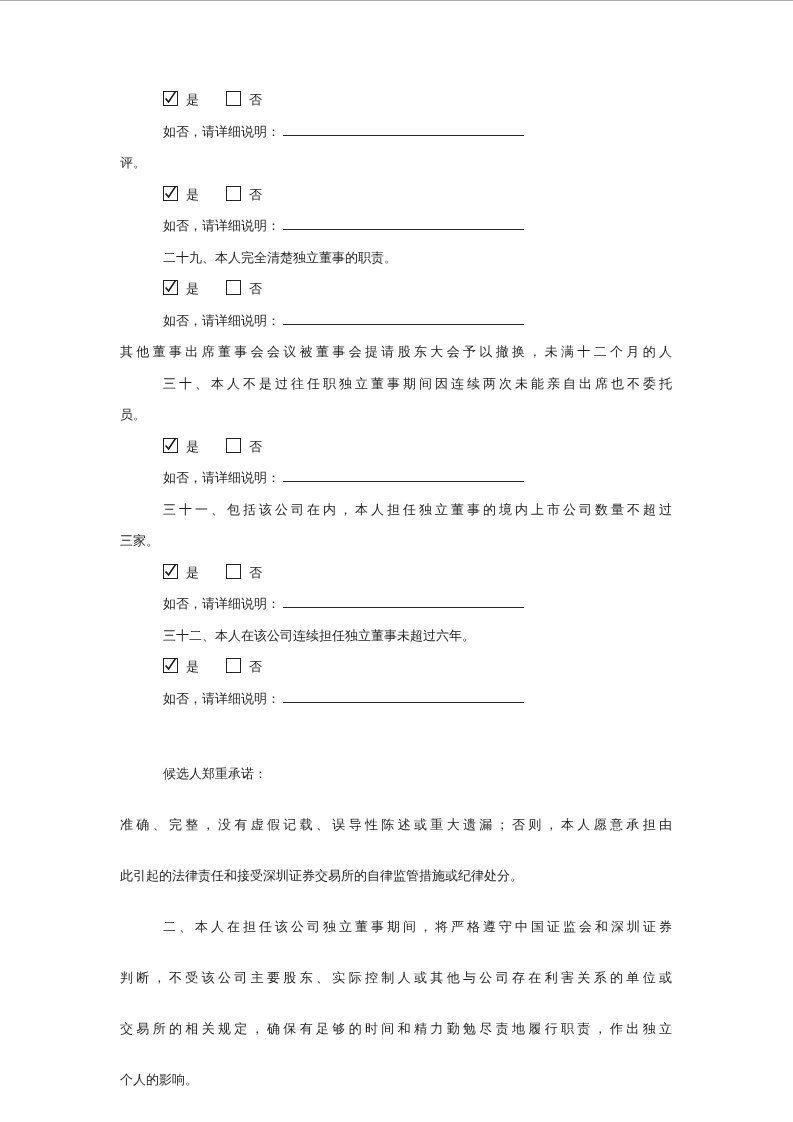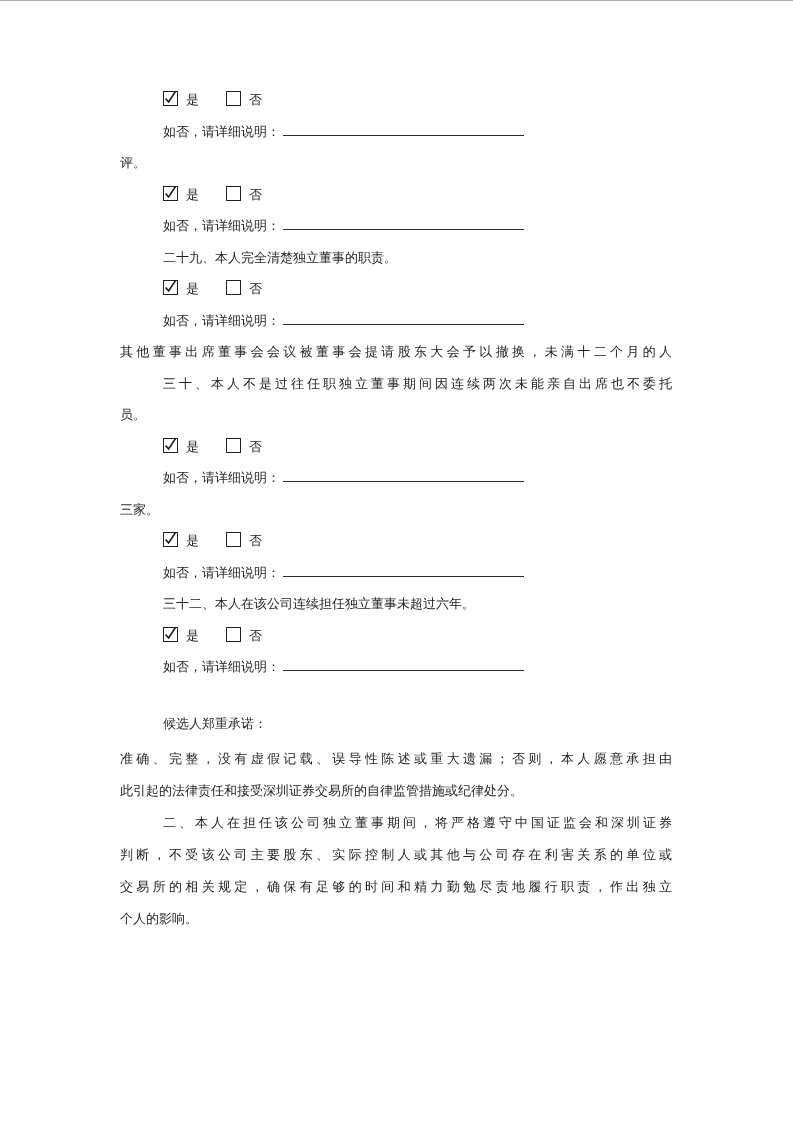--- a/index.html
+++ b/index.html
@@ -24,20 +24,21 @@
   }
   .line {
     line-height: 31.5px;
     height: 31.5px;
     overflow: hidden;
     white-space: normal;
   }
   .commitment .line {
     line-height: 32px;
     height: 32px;
+    margin-top: 19px;
   }
   .indent { padding-left: 43px; }
   .stretch { text-align: justify; text-align-last: justify; }
   .answer-line { letter-spacing: 0; }
   .checkbox {
     display: inline-block;
     width: 15px; height: 15px;
     border: 1.6px solid #222222;
     position: relative;
     vertical-align: -2px;
@@ -114,20 +115,21 @@
         <span class="checkbox"><svg viewBox="0 0 12 12">
               <path d="M1.6 6.4 L4.6 10 L11.6 -0.6" fill="none" stroke="#161616" stroke-width="1.6"></path>
             </svg></span><span class="cb-label">是</span><span class="checkbox no-box"></span><span class="cb-label">否</span>
       </div>
       <div class="line indent">
         <span>如否，请详细说明：</span><span class="blank-field"></span>
       </div>
     </section>
 
     <section>
+      <div class="line indent stretch">三十一、包括该公司在内，本人担任独立董事的境内上市公司数量不超过</div>
       <div class="line">三家。</div>
       <div class="line indent answer-line">
         <span class="checkbox"><svg viewBox="0 0 12 12">
               <path d="M1.6 6.4 L4.6 10 L11.6 -0.6" fill="none" stroke="#161616" stroke-width="1.6"></path>
             </svg></span><span class="cb-label">是</span><span class="checkbox no-box"></span><span class="cb-label">否</span>
       </div>
       <div class="line indent">
         <span>如否，请详细说明：</span><span class="blank-field"></span>
       </div>
     </section>

